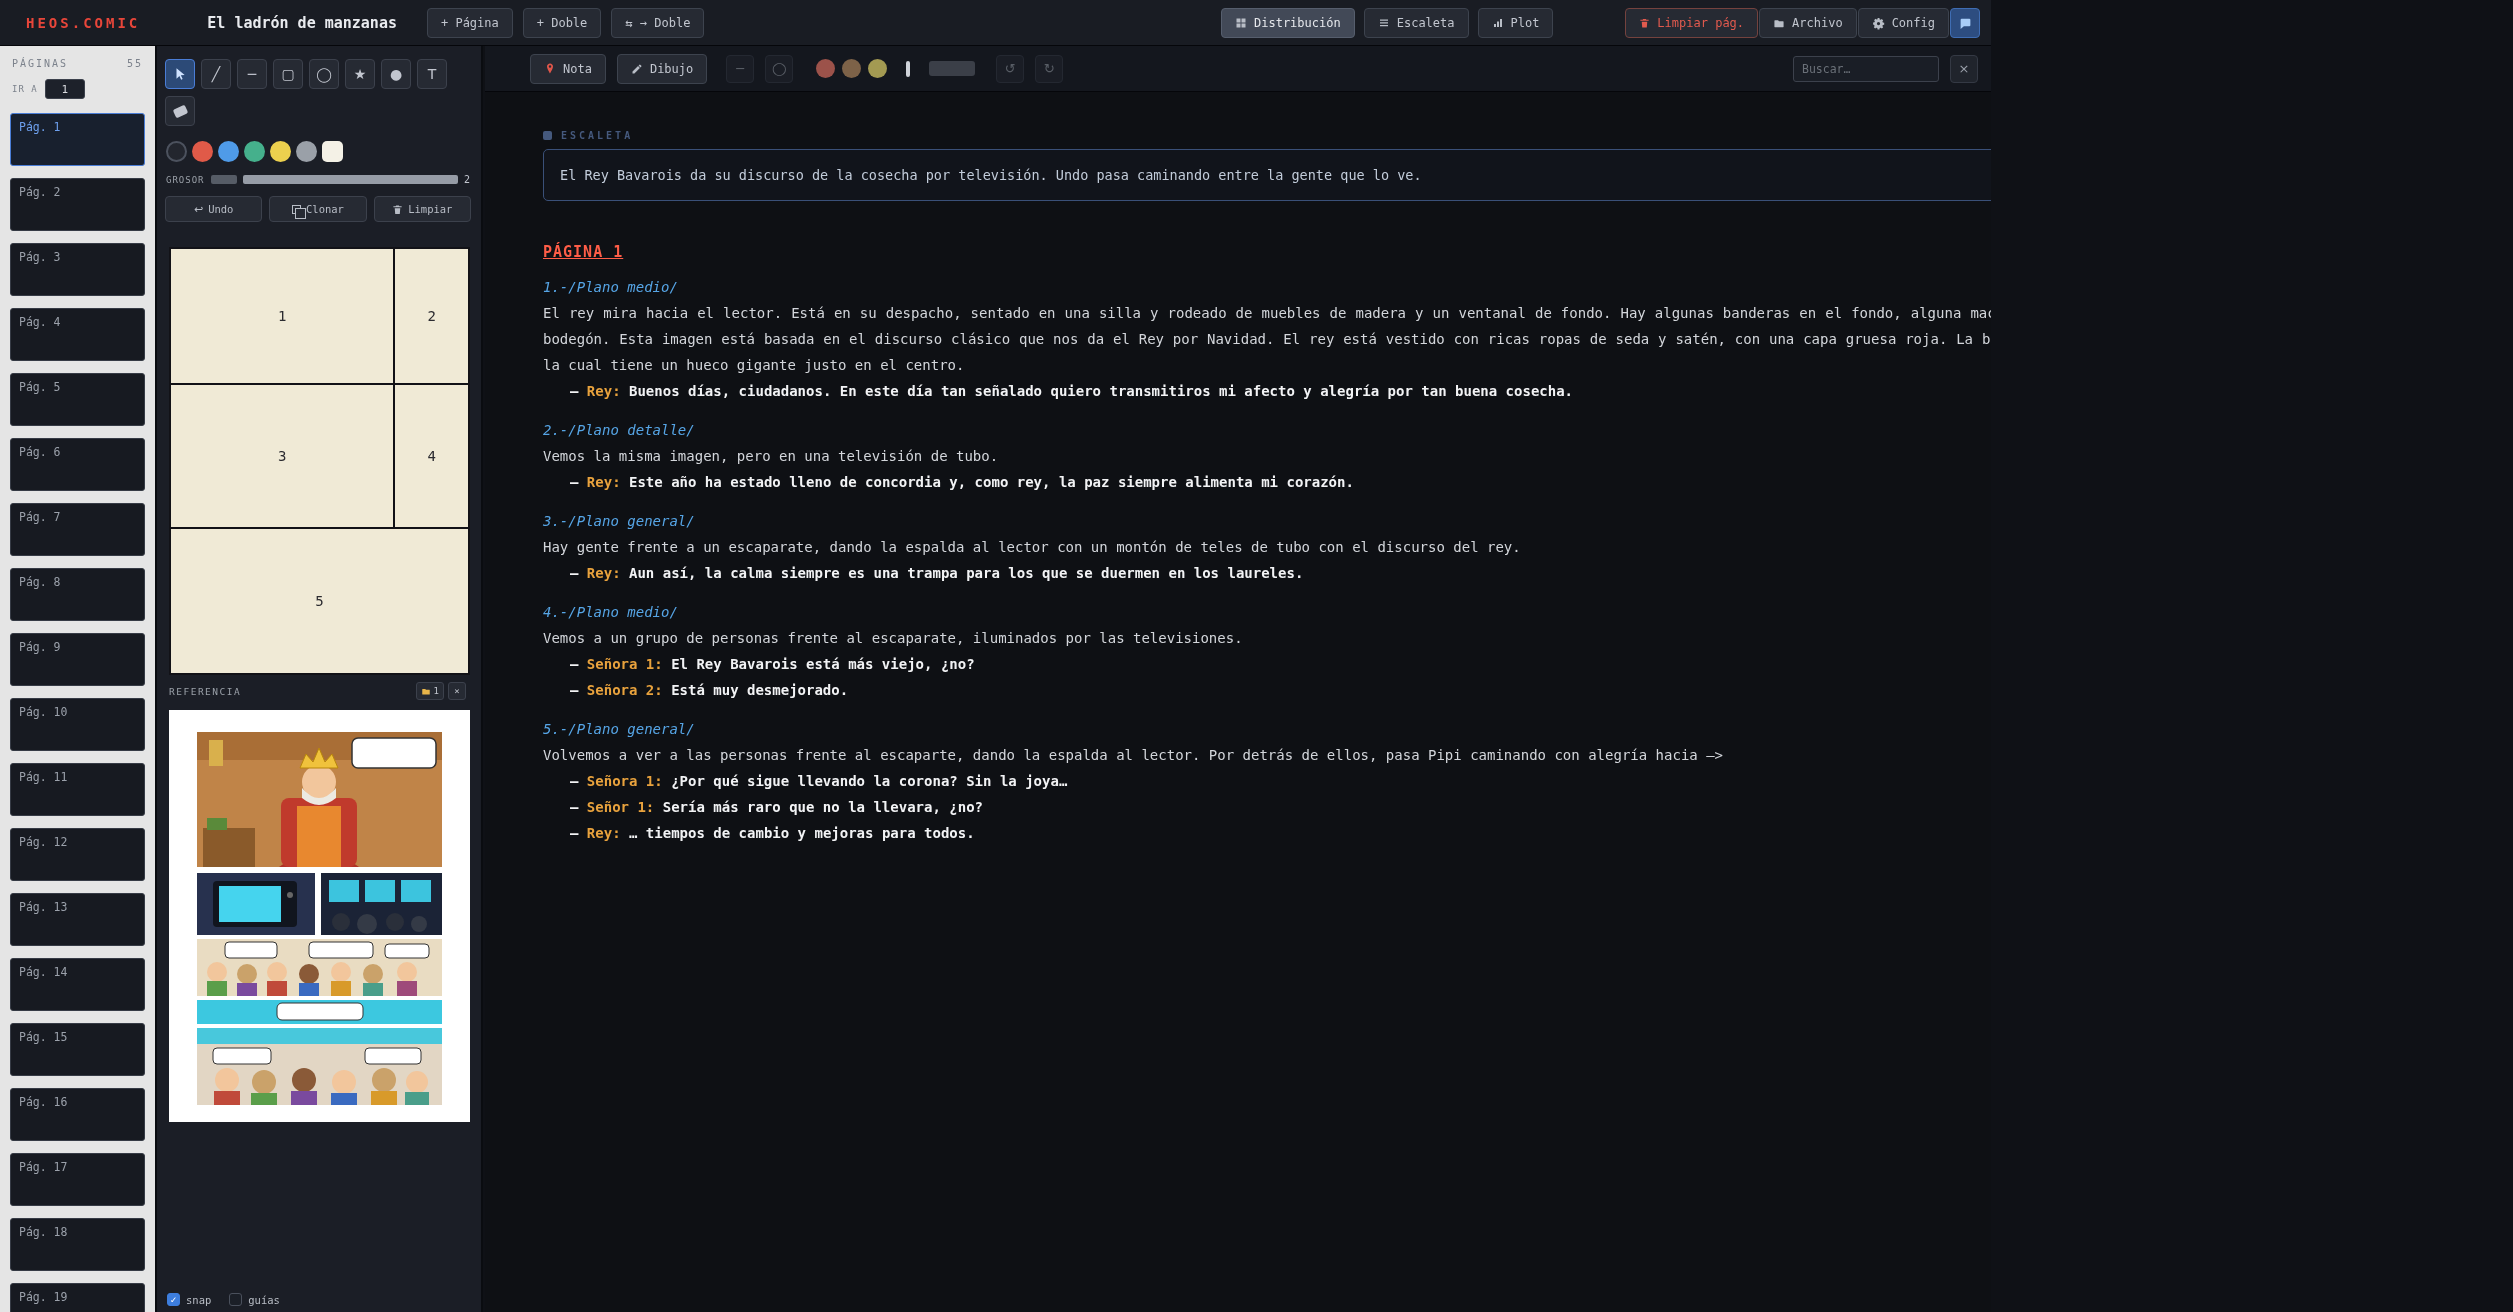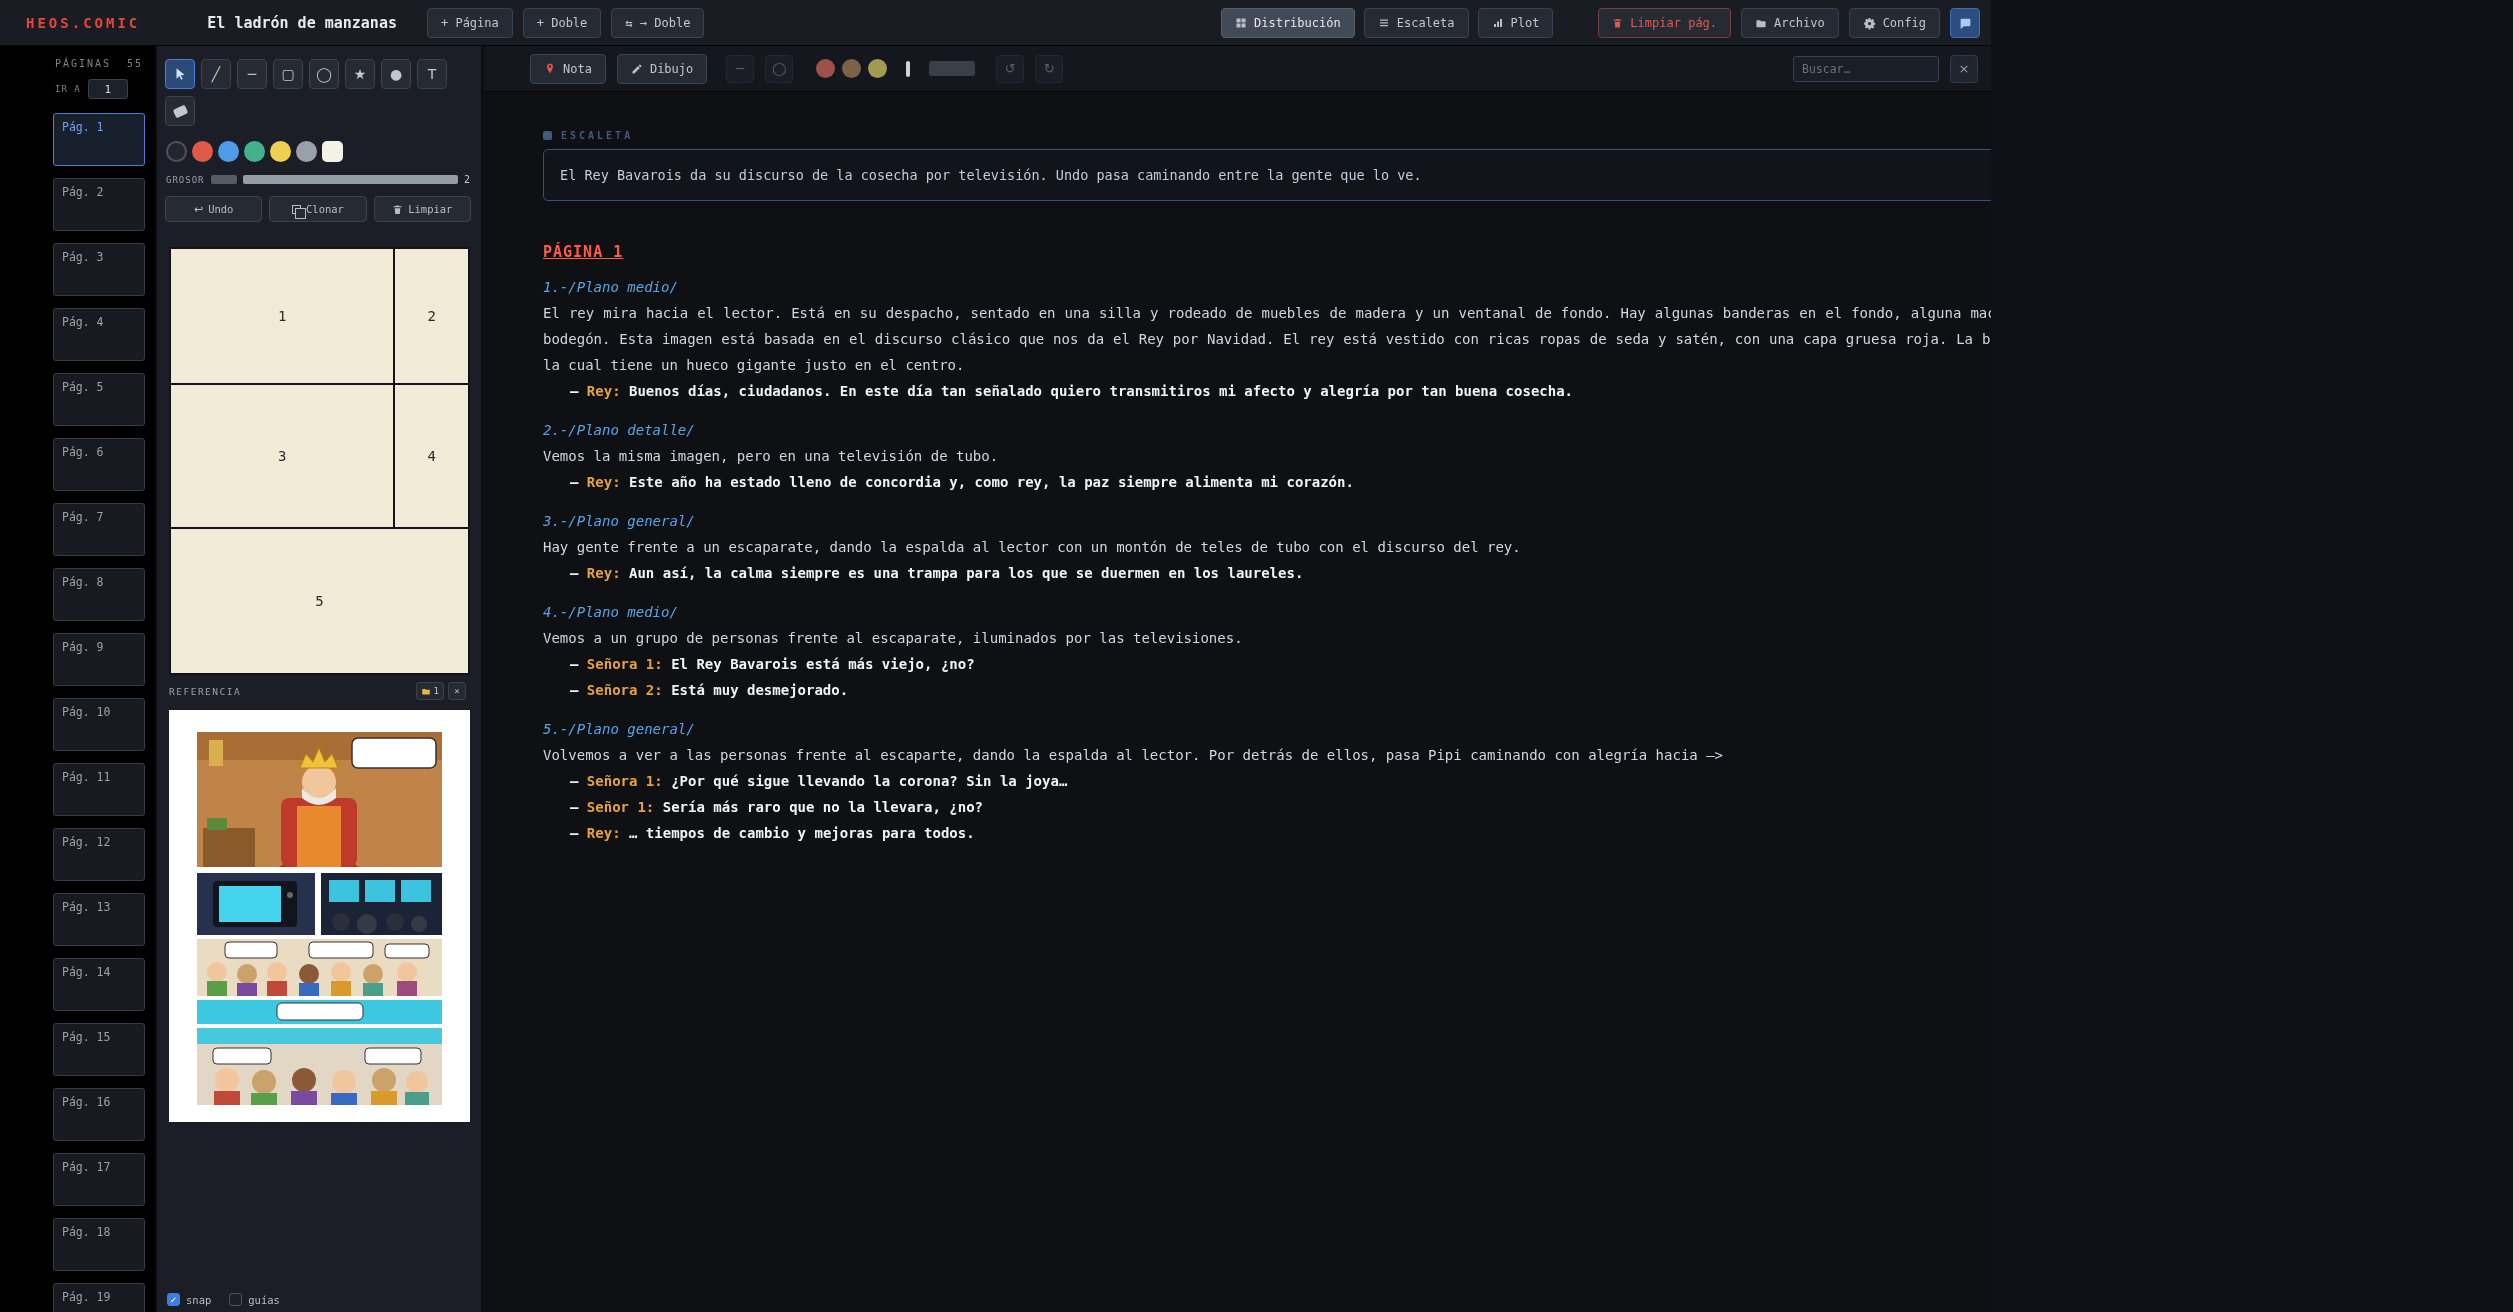--- a/index.html
+++ b/index.html
@@ -14,27 +14,27 @@
   .doc-title { color:#e9ebef; font-size:15px; font-weight:bold; margin-right:30px; white-space:nowrap;margin-left:45px; }
   .tb-left { display:flex; gap:10px; align-items:center; }
   .tb-btn { background:#262a33; border:1px solid #3d434e; color:#c2c6cf; font-family:"DejaVu Sans Mono",monospace;
             font-size:12px; height:30px; padding:0 13px; border-radius:4px; display:inline-flex;
             align-items:center; gap:7px; cursor:pointer; white-space:nowrap; }
   .tb-btn .icon { display:inline-flex; color:#b8bdc6; }
   .tb-btn.active { background:#424957; border-color:#565e6d; color:#e6e8ec; }
   .tb-btn.danger { color:#e25a4e; border-color:#74423e; }
   .tb-btn.danger .icon { color:#e25a4e; }
   .view-tabs { position:absolute; left:1221px; top:8px; display:flex; gap:9px; }
-  .tb-right { position:absolute; right:11px; top:8px; display:flex; gap:10px; align-items:center; }
+  .tb-right { position:absolute; right:11px; top:8px; display:flex; gap:1px; align-items:center; }
   .tb-btn.assistant { width:30px; padding:0; justify-content:center; background:#2d4d80; border-color:#3f6db3; }
   .tb-btn.assistant .icon { color:#a8cdf8; }
   .icon svg { display:block; }
 
   
-  .pages-sidebar { position:absolute; top:46px; left:0; width:155px; bottom:0; background:#000000; overflow:hidden;padding-left:43px; }
+  .pages-sidebar { position:absolute; top:46px; left:0; width:155px; bottom:0; background:#e5e5e5; overflow:hidden; }
   .ps-header { display:flex; justify-content:space-between; padding:12px 12px 6px; font-size:10px;
                letter-spacing:2px; color:#7c828c; }
   .goto-row { display:flex; align-items:center; gap:7px; padding:4px 12px 14px; font-size:9px;
               letter-spacing:1px; color:#7c828c; }
   .goto-input { width:40px; height:20px; background:#1d212a; border:1px solid #3c414c; color:#d8dade;
                 font-family:"DejaVu Sans Mono",monospace; font-size:11px; text-align:center; border-radius:3px; }
   .page-item { height:53px; margin:0 10px 12px; border:1px solid #363b45; border-radius:3px;
                padding:6px 8px; font-size:11.5px; color:#9ba1ab; background:#171a21; cursor:pointer; }
   .page-item.selected { border-color:#4a7dd6; color:#6ea0ee; background:#18202e; }
 

